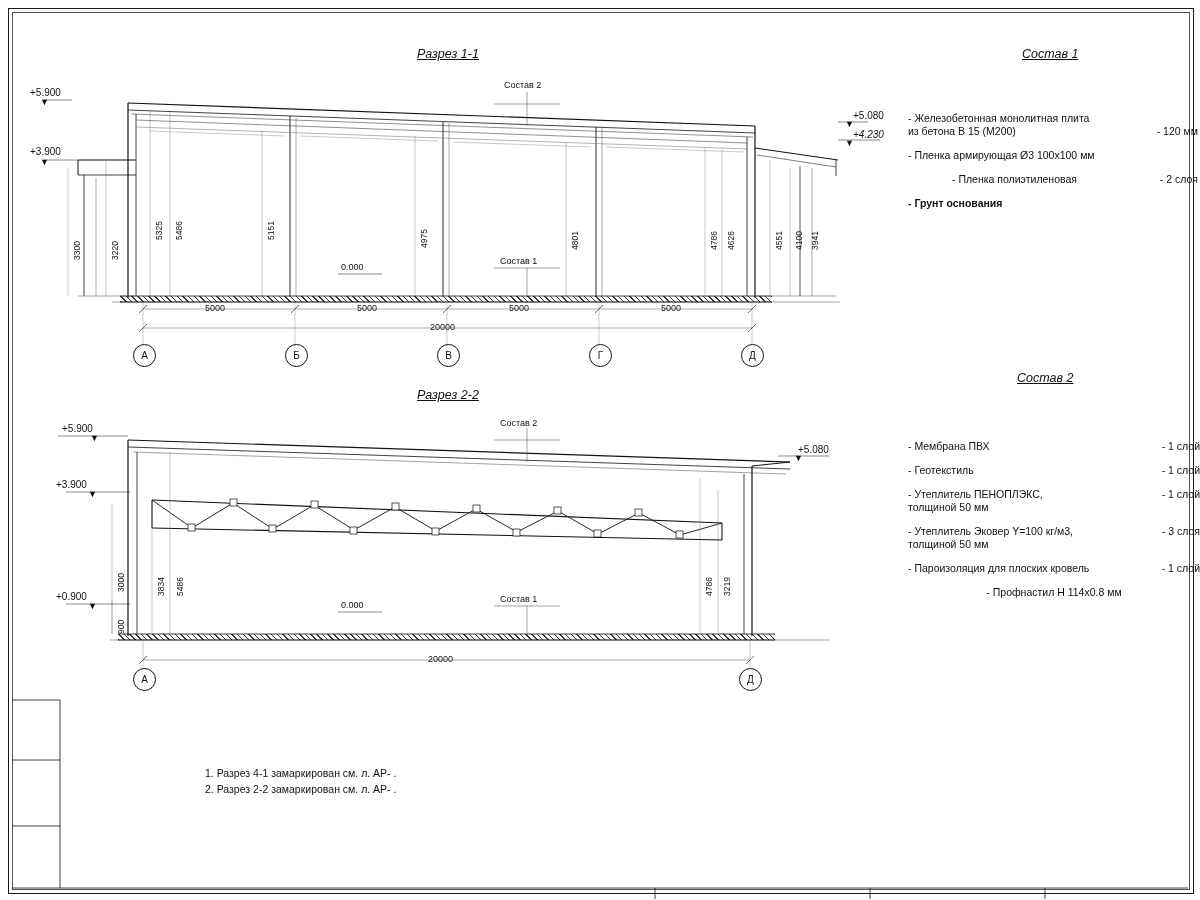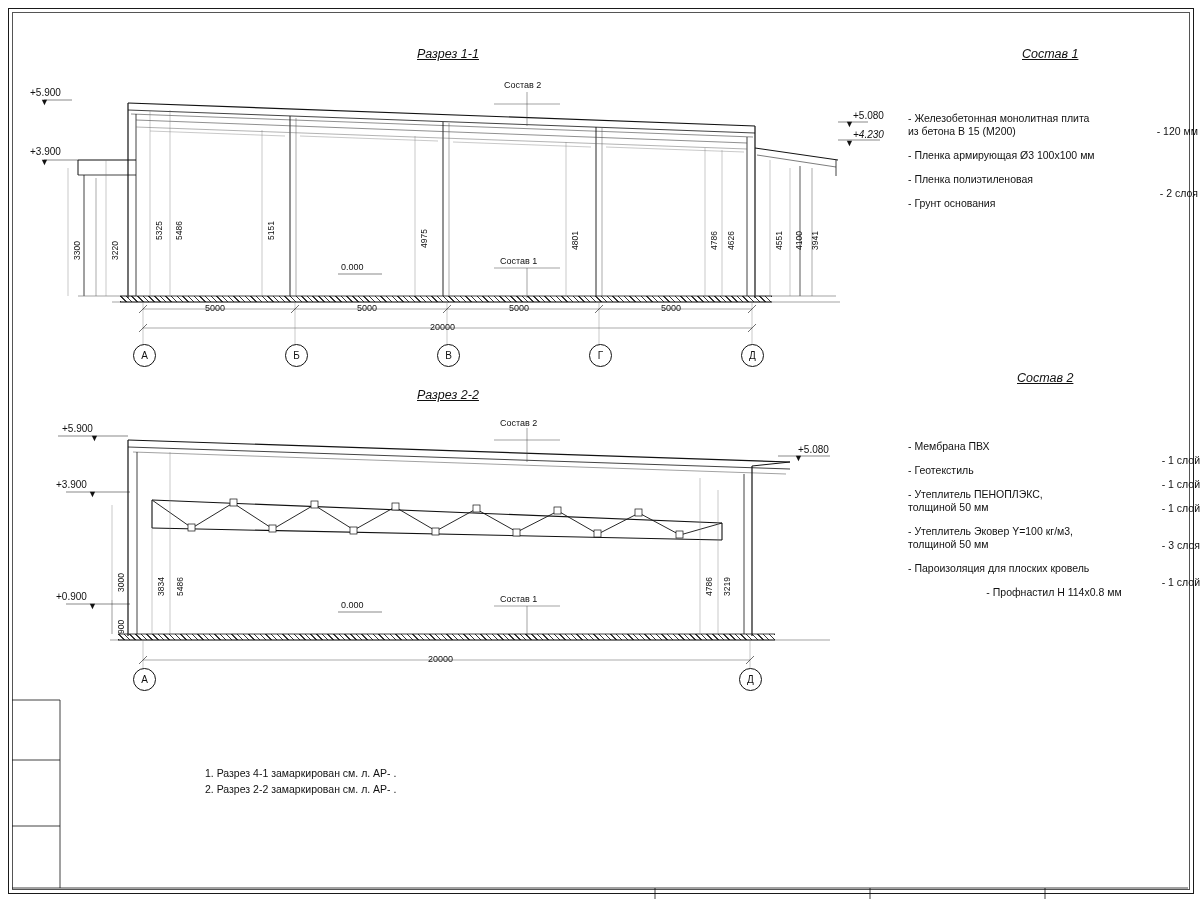--- a/index.html
+++ b/index.html
@@ -19,21 +19,21 @@
 
   .axis-circle{position:absolute;width:21px;height:21px;border:1px solid #111;border-radius:50%;font-size:10px;
      display:flex;align-items:center;justify-content:center;color:#111;background:#fff;}
 
   .dimtxt{position:absolute;font-size:9px;color:#111;white-space:nowrap;}
   .lvl{position:absolute;font-size:10px;color:#111;white-space:nowrap;}
   .arrowdn{position:absolute;font-size:9px;color:#111;line-height:7px;}
 
   .legend{position:absolute;}
   .legend .row{position:relative;font-size:10.5px;color:#111;margin-bottom:11px;line-height:13px;}
-  .legend .val{position:absolute;right:0;top:14px;font-size:10.5px;color:#111;white-space:nowrap;}
+  .legend .val{position:absolute;right:0;top:0;font-size:10.5px;color:#111;white-space:nowrap;}
 
   .notes{position:absolute;font-size:10.5px;color:#111;line-height:16px;}
   svg{position:absolute;left:0;top:0;overflow:visible;}
 </style>
 </head>
 <body>
 
 <div id="sheet">
 
   <div class="frame"></div>
@@ -282,25 +282,25 @@
     <div class="row">
       <span style="white-space:pre-line;">- Железобетонная  монолитная плита
   из бетона В 15 (М200)</span>
       <span class="val" style="top:13px;">- 120 мм</span>
     </div>
     <div class="row" style="margin-top:6px;">
       <span style="white-space:pre-line;">- Пленка армирующая Ø3 100х100 мм</span>
       <span class="val"></span>
     </div>
     <div class="row" style="margin-top:6px;">
-      <span style="white-space:pre-line;">- Пленка полиэтиленовая</span>
+      <span style="white-space:pre-line;margin-left:44px;">- Пленка полиэтиленовая</span>
       <span class="val">- 2 слоя</span>
     </div>
     <div class="row" style="margin-top:6px;">
-      <span style="white-space:pre-line;">- Грунт основания</span>
+      <span style="white-space:pre-line;font-weight:bold;">- Грунт основания</span>
       <span class="val"></span>
     </div>
   </div>
 
   <div class="sect-title" style="left:1017px;top:371px;">Состав 2</div>
   <div class="legend" style="left:908px;top:440px;width:292px;">
     <div class="row">
       <span style="white-space:pre-line;text-align:center;">- Мембрана ПВХ</span>
       <span class="val">- 1 слой</span>
     </div>

